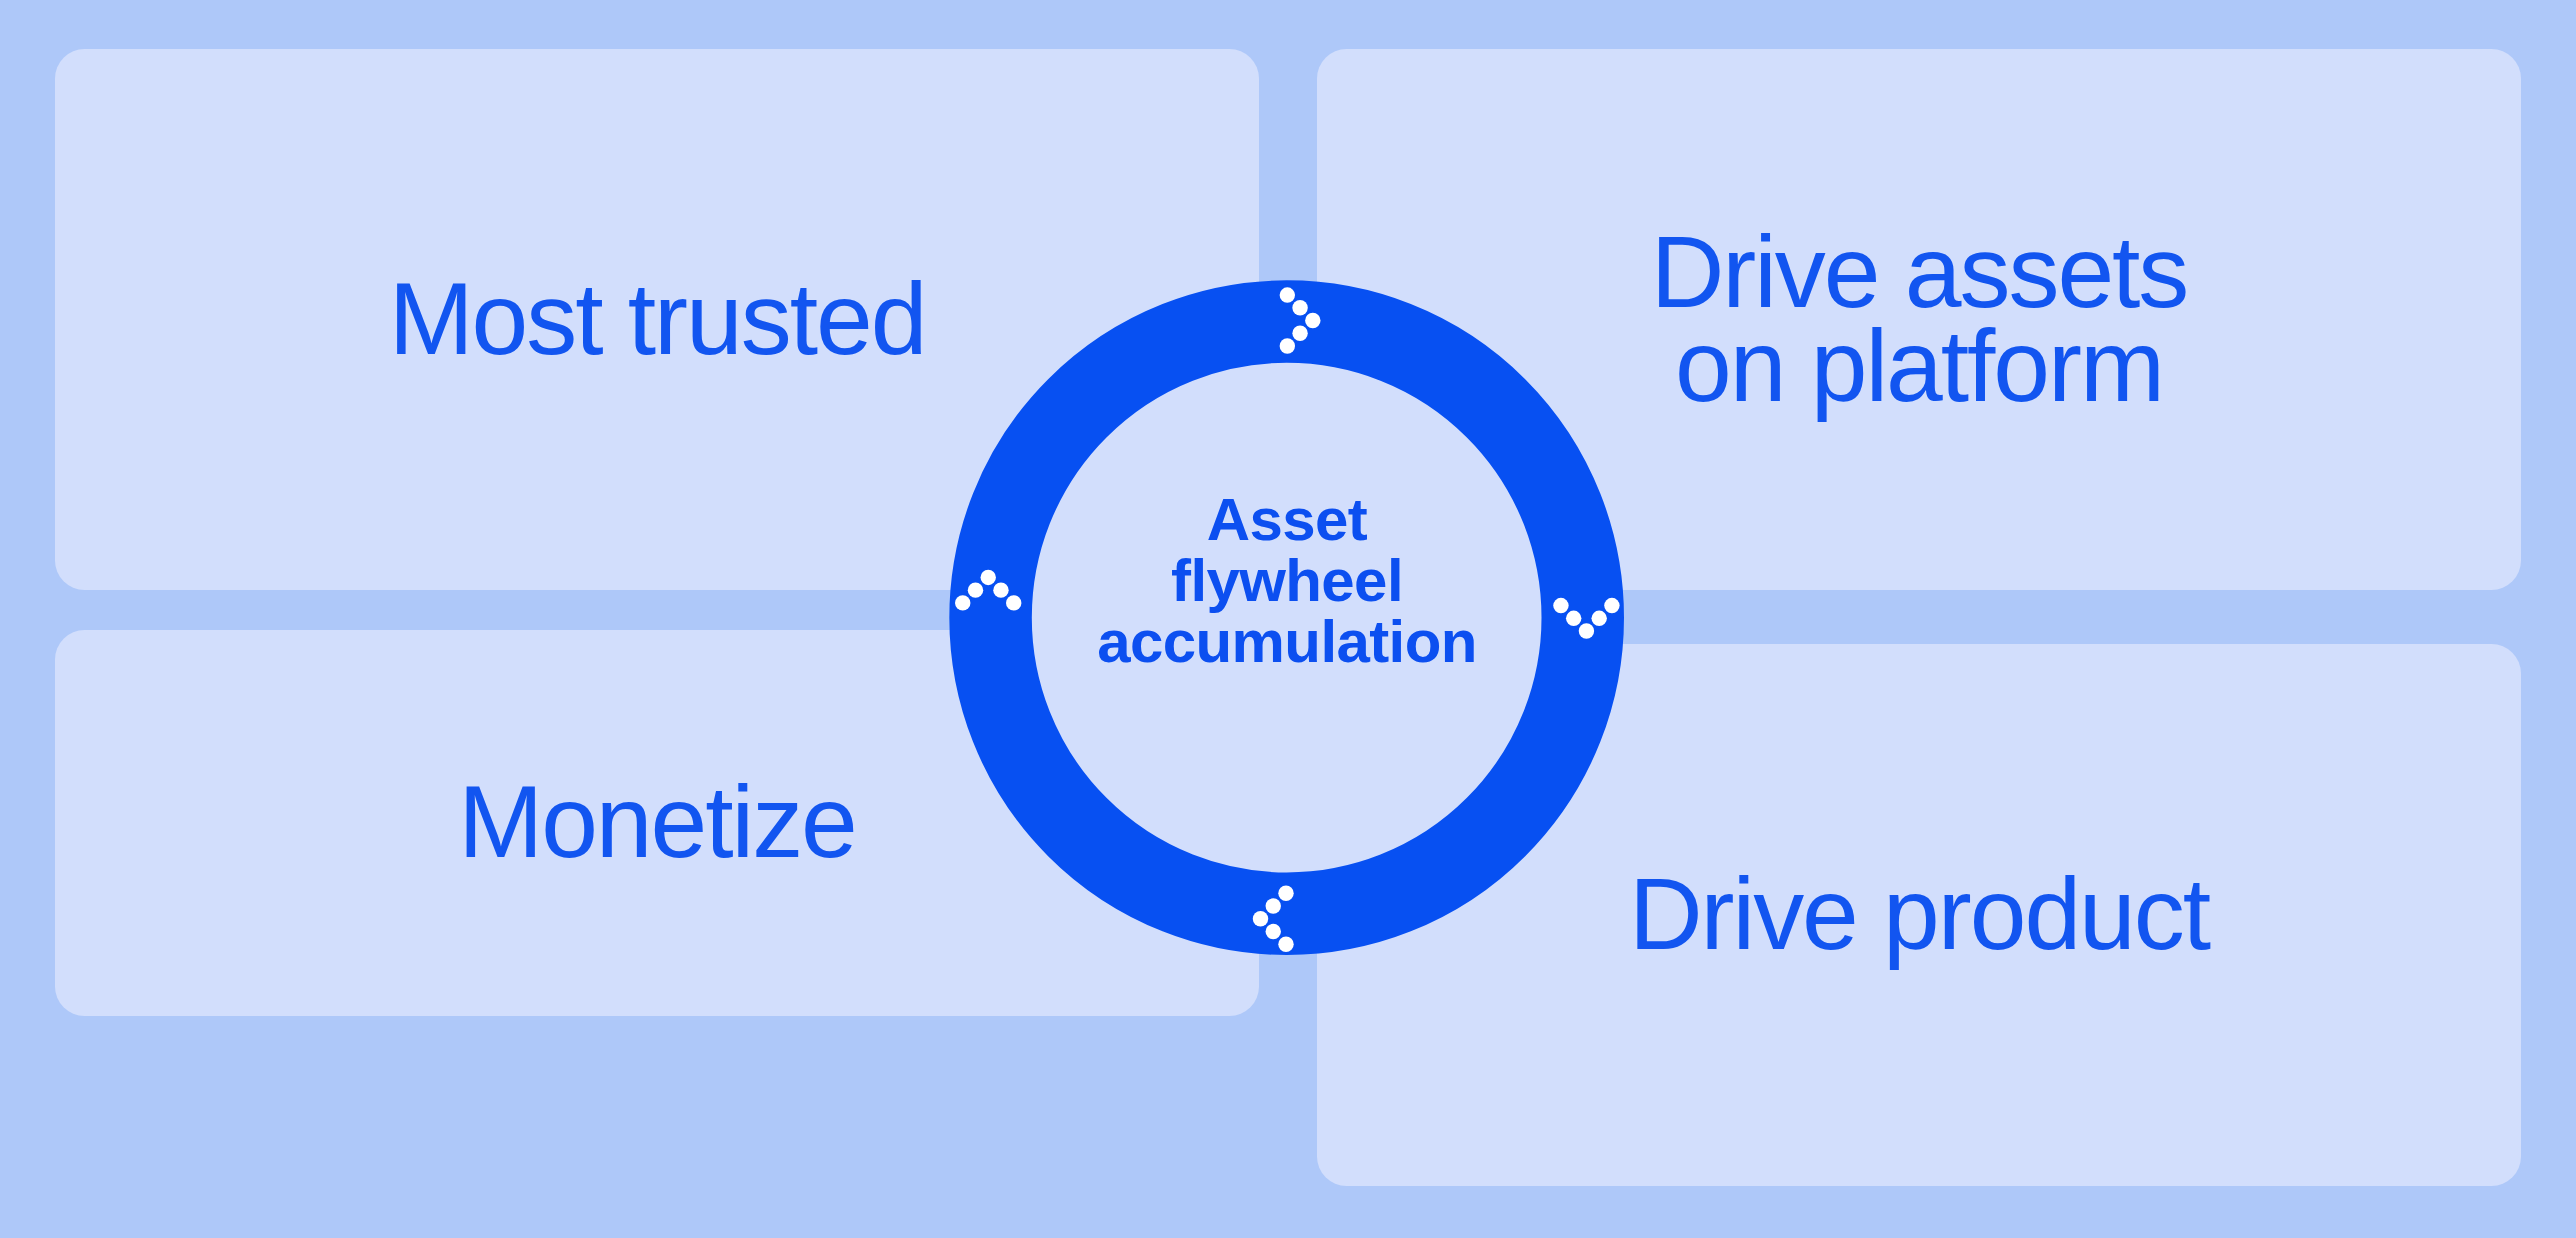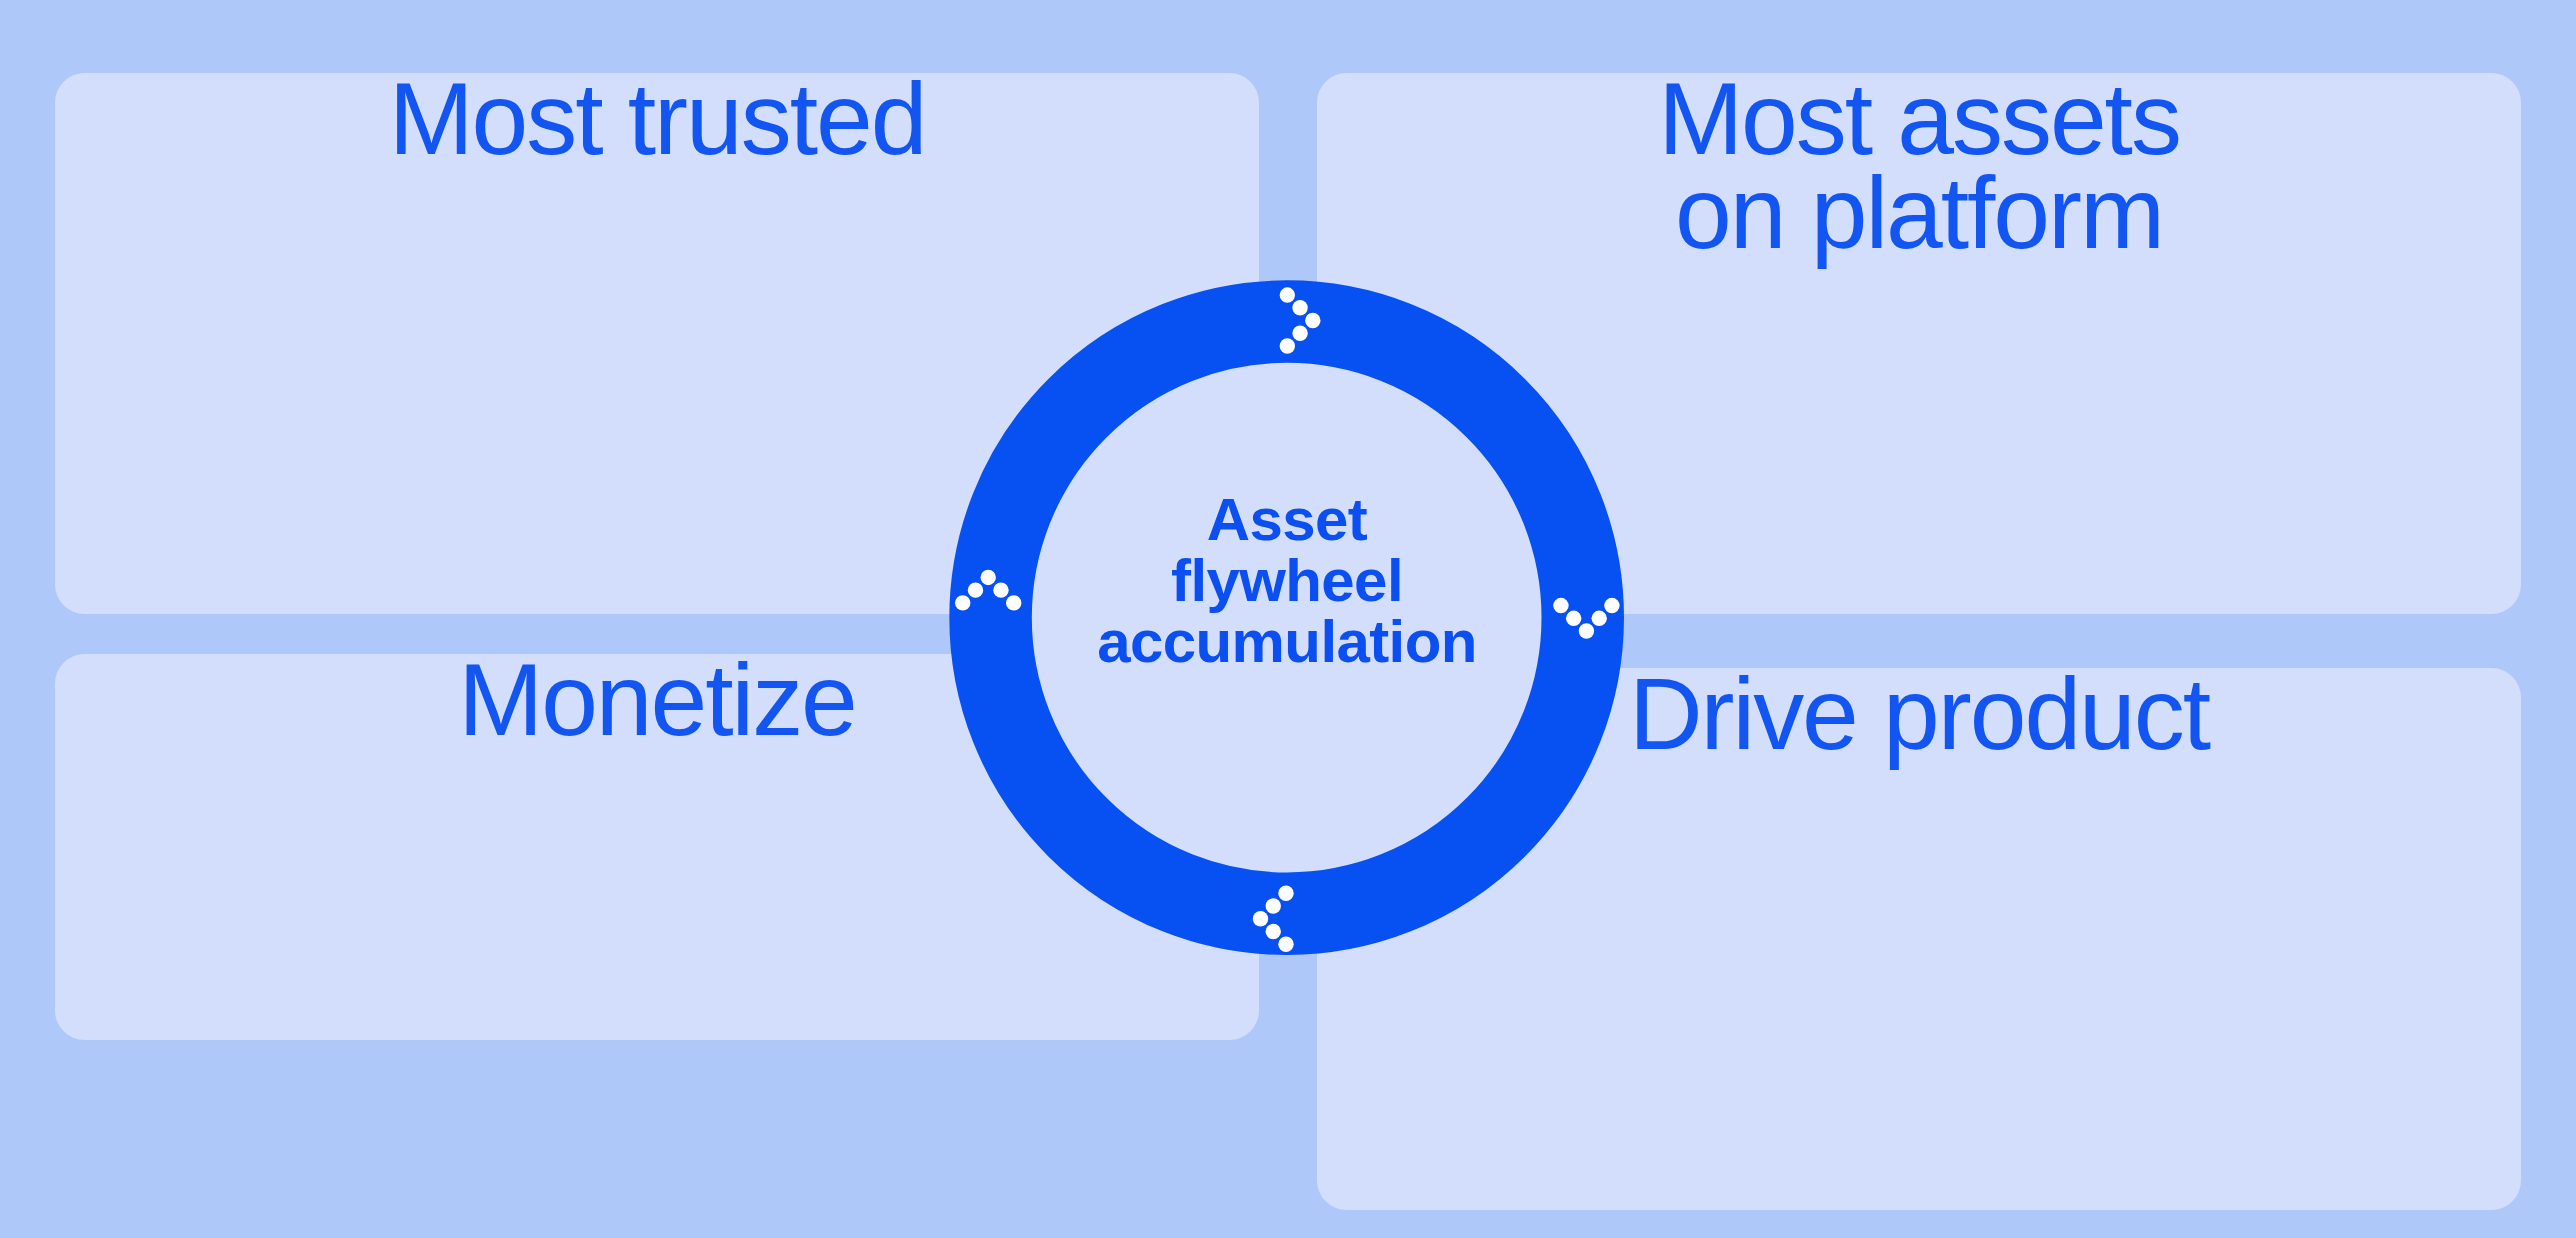--- a/index.html
+++ b/index.html
@@ -16,23 +16,23 @@
     position:relative;
     background:var(--background);
     font-family:"Liberation Sans", sans-serif;
     overflow:hidden;
   }
   .panel{
     position:absolute;
     background:var(--panel);
     border-radius:29.5px;
     display:flex;
+    align-items:center;
     justify-content:center;
     z-index:1;
-    margin-top:24px;
   }
   #panel-top-left    {left:55px;   top:49px;  width:1204px; height:541px;}
   #panel-top-right   {left:1317px; top:49px;  width:1204px; height:541px;}
   #panel-bottom-left {left:55px;   top:630px; width:1204px; height:386px;}
   #panel-bottom-right{left:1317px; top:644px; width:1204px; height:542px;}
   .label{
     font-size:102px;
     line-height:0.92;
     letter-spacing:-0.02em;
     color:var(--label_text);
@@ -66,21 +66,21 @@
 <body>
 
 <div class="panel" id="panel-top-left">
   <div class="label">
     <span>Most trusted</span>
   </div>
 </div>
 
 <div class="panel" id="panel-top-right">
   <div class="label">
-    <span>Most assets</span>
+    <span>Drive assets</span>
     <span>on platform</span>
   </div>
 </div>
 
 <div class="panel" id="panel-bottom-left">
   <div class="label">
     <span>Monetize</span>
   </div>
 </div>
 

